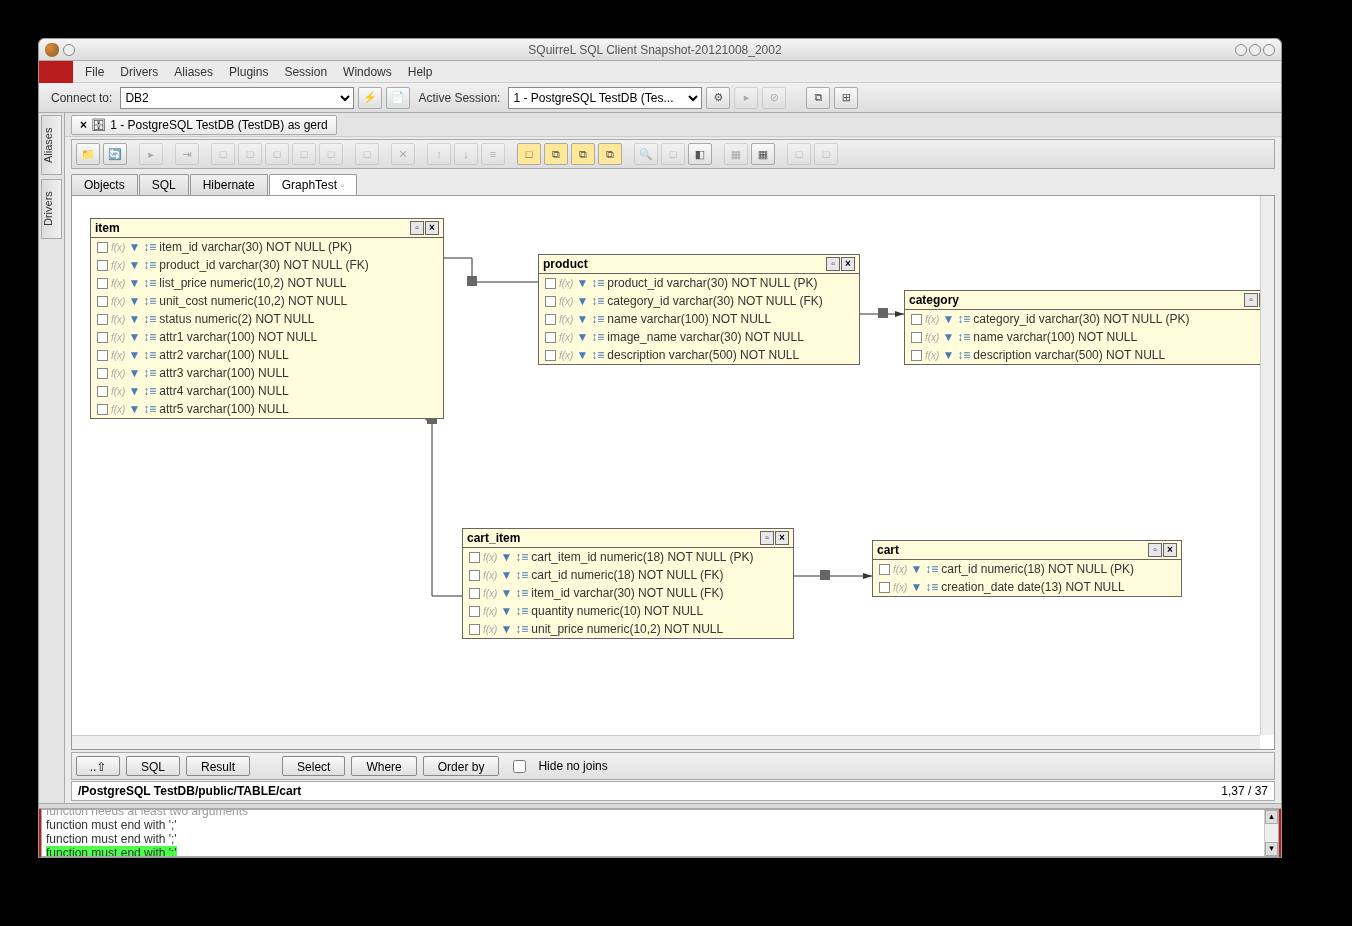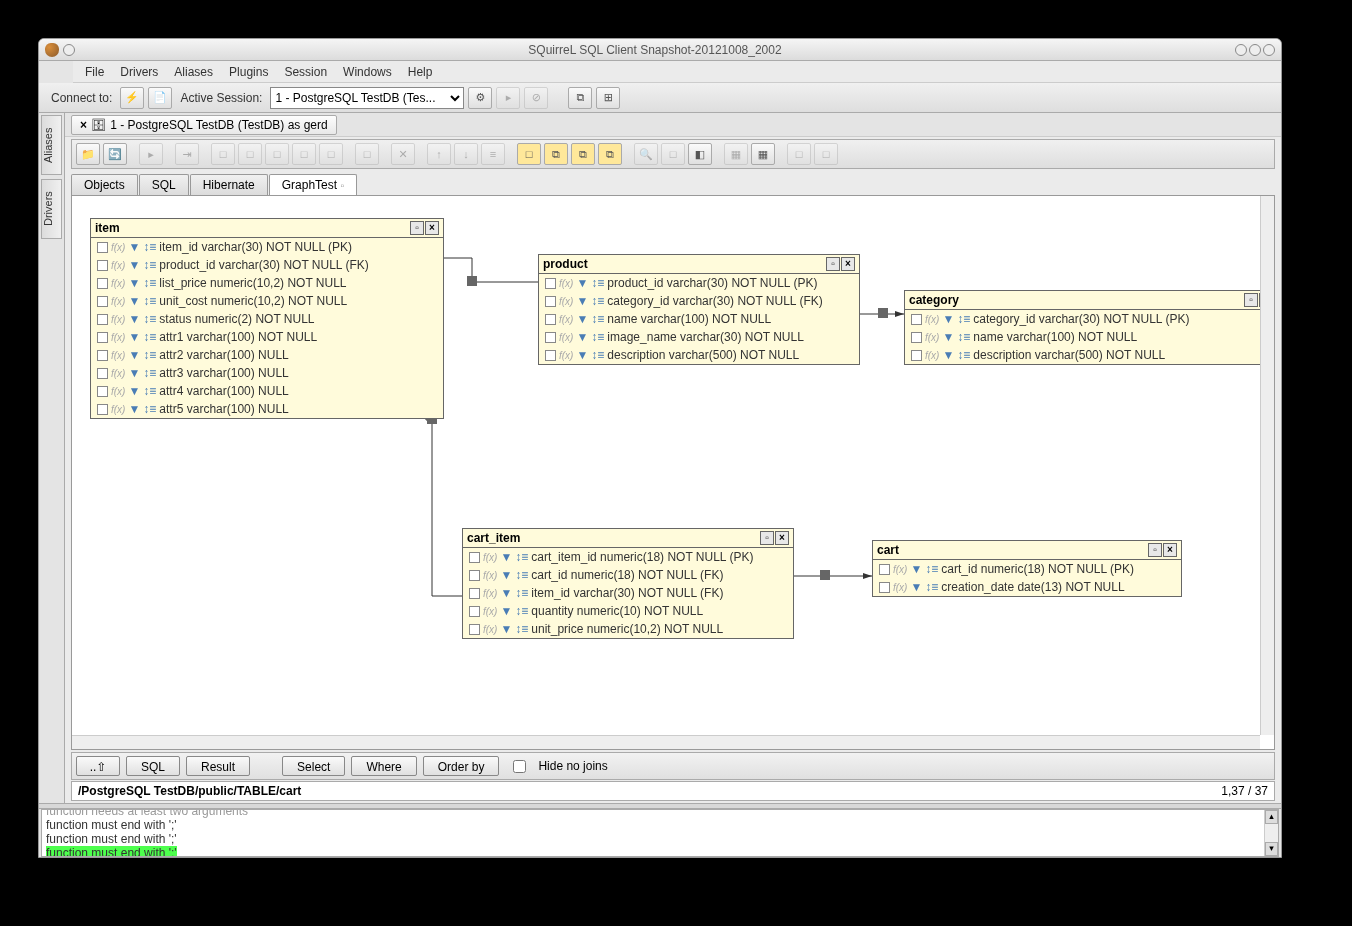--- a/index.html
+++ b/index.html
@@ -1,17 +1,17 @@
 <!DOCTYPE html>
 <html><head>
 <meta charset="utf-8">
 <style>
 * { box-sizing: border-box; margin: 0; padding: 0; }
 body { background: #000; font-family: sans-serif; font-size: 12px; width: 1352px; height: 926px; position: relative; }
-.window { position: absolute; left: 38px; top: 38px; width: 1244px; height: 820px; background: #e5e5e5; border: 1px solid #999; border-radius: 6px 6px 0 0; overflow: hidden; }
+.window { position: absolute; left: 38px; top: 38px; width: 1244px; height: 820px; background: #b91c1c; border: 1px solid #999; border-radius: 6px 6px 0 0; overflow: hidden; }
 .titlebar { height: 22px; background: linear-gradient(#F5F5F5,#DCDCDC); border-bottom: 1px solid #AAA; display: flex; align-items: center; padding: 0 6px; }
 .titlebar .acorn { width: 14px; height: 14px; background: radial-gradient(circle at 30% 30%, #D98E3A, #8B5A2B); border-radius: 50% 50% 60% 60%; margin-right: 4px; }
 .titlebar .wb { width: 12px; height: 12px; border: 1px solid #888; border-radius: 50%; background: #EEE; margin-right: 2px; }
 .titlebar .title { flex: 1; text-align: center; color: #555; font-size: 12px; }
 .titlebar .rb { width: 12px; height: 12px; border: 1px solid #888; border-radius: 50%; background: #EEE; margin-left: 2px; }
 .menubar { height: 22px; background: #EBEBEB; display: flex; align-items: center; padding: 0 4px; border-bottom: 1px solid #CCC; margin-left: 34px; }
 .menubar span { padding: 0 8px; color: #333; cursor: default; }
 .toolbar1 { height: 30px; background: linear-gradient(#F0F0F0,#DEDEDE); border-bottom: 1px solid #AAA; display: flex; align-items: center; padding: 2px 8px; gap: 4px; }
 .toolbar1 .lbl { color: #333; padding: 0 4px; }
 .toolbar1 select, .toolbar1 .combo { height: 22px; border: 1px solid #888; background: #FFF; font-size: 12px; }
@@ -74,20 +74,23 @@
     <span>Drivers</span>
     <span>Aliases</span>
     <span>Plugins</span>
     <span>Session</span>
     <span>Windows</span>
     <span>Help</span>
   </div>
 
   <div class="toolbar1">
     <span class="lbl">Connect to:</span>
+    <select class="combo" style="width:234px">
+      <option>DB2</option>
+    </select>
     <div class="tbtn">⚡</div>
     <div class="tbtn">📄</div>
     <span class="lbl">Active Session:</span>
     <select class="combo" style="width:194px">
       <option>1 - PostgreSQL TestDB (Tes...</option>
     </select>
     <div class="tbtn">⚙</div>
     <div class="tbtn dis">▸</div>
     <div class="tbtn dis">⊘</div>
     <div style="width:12px"></div>

